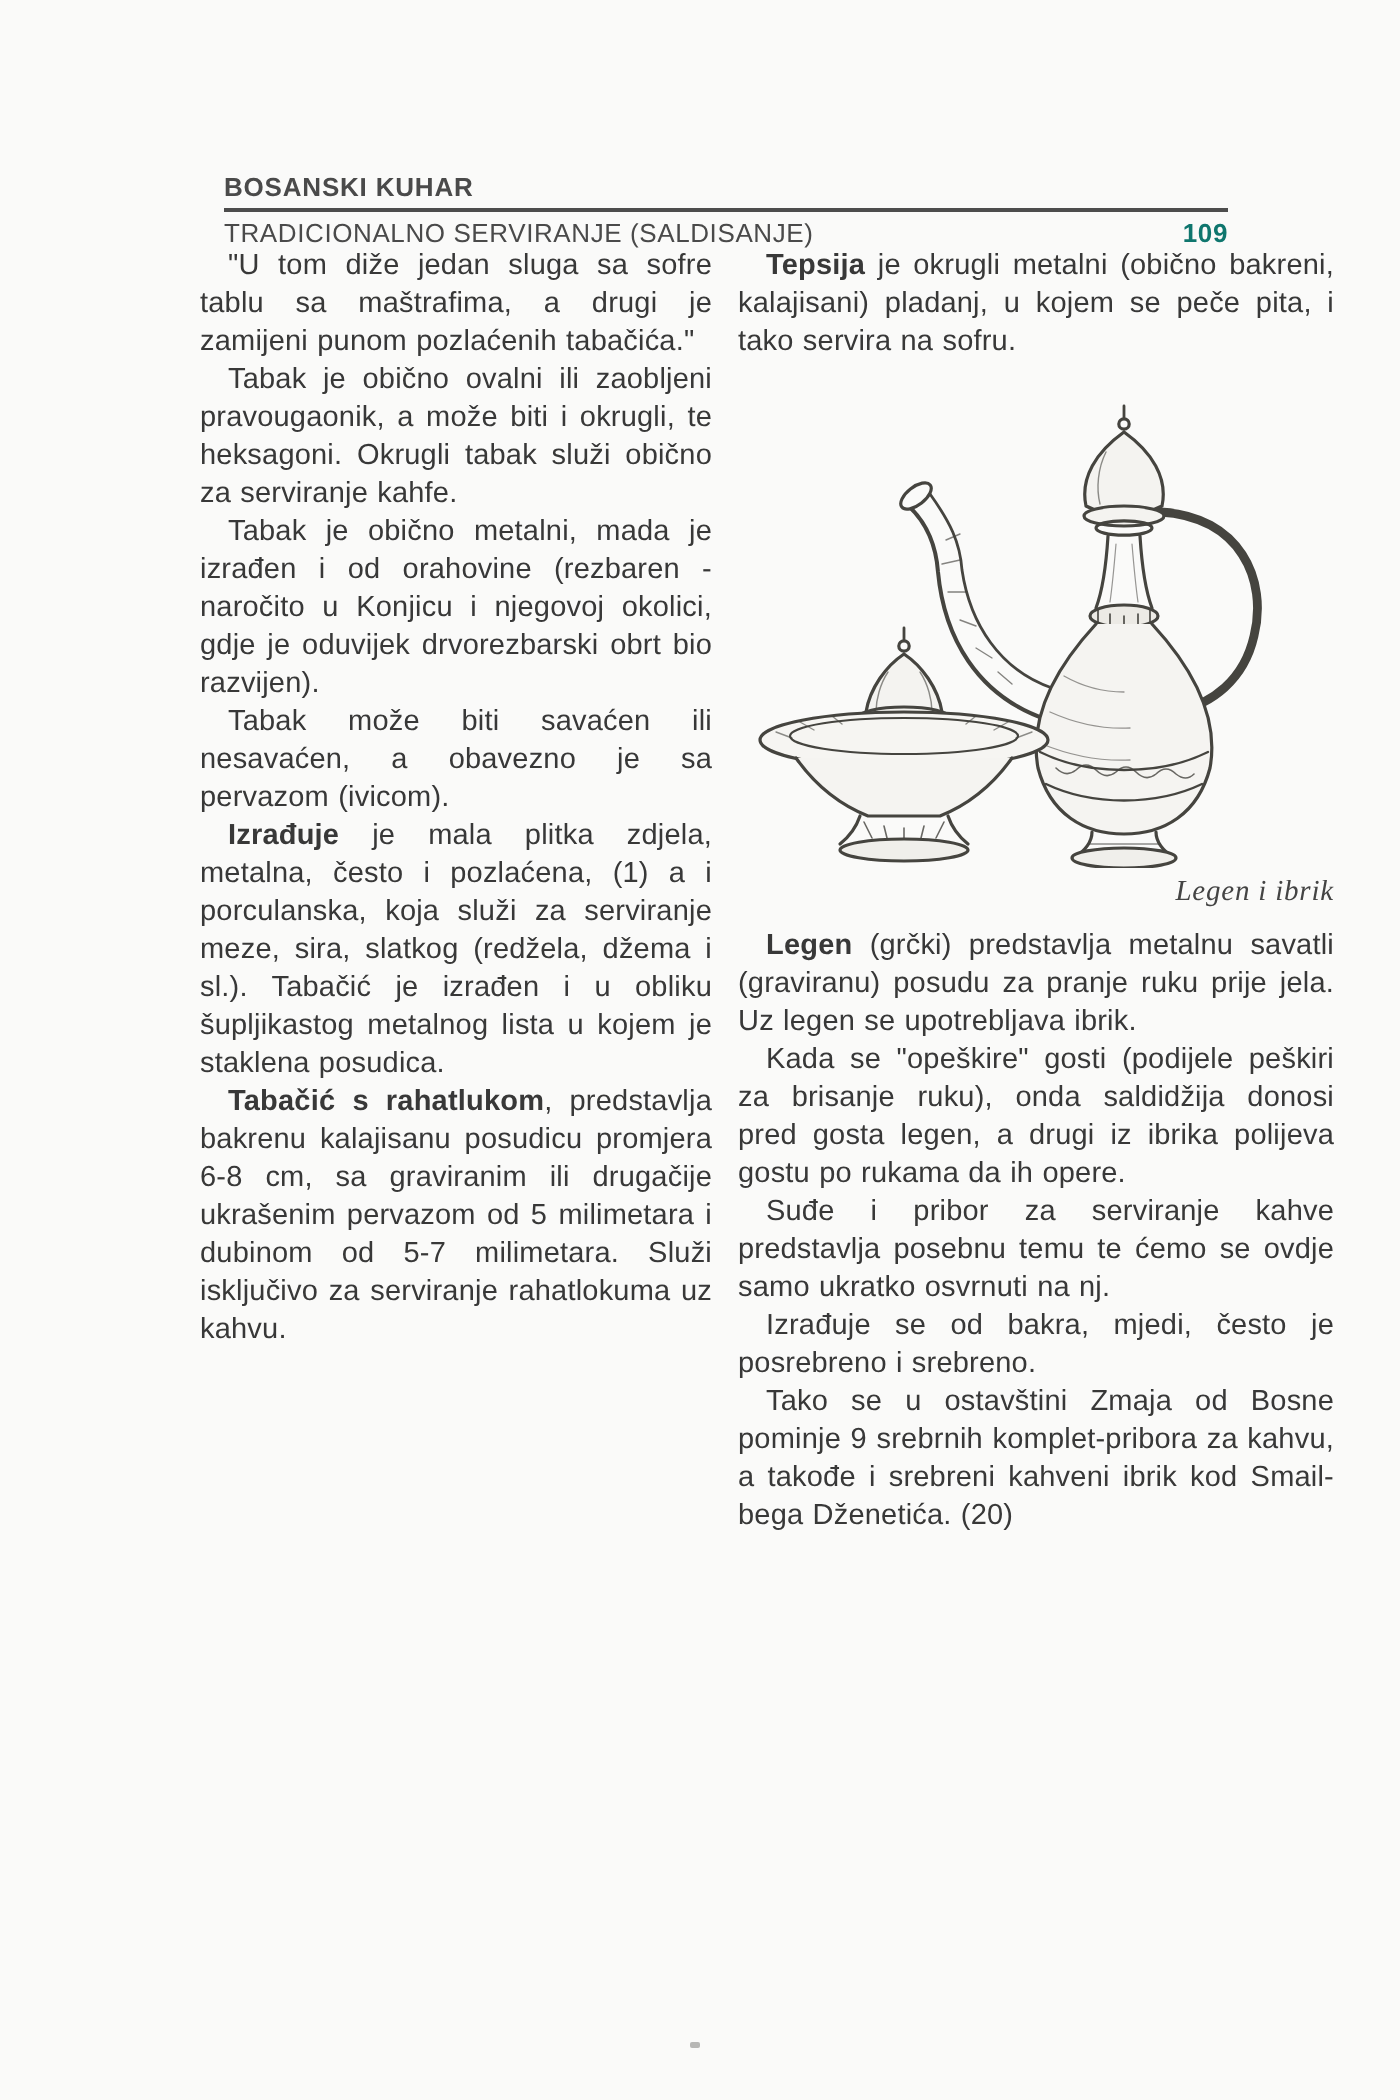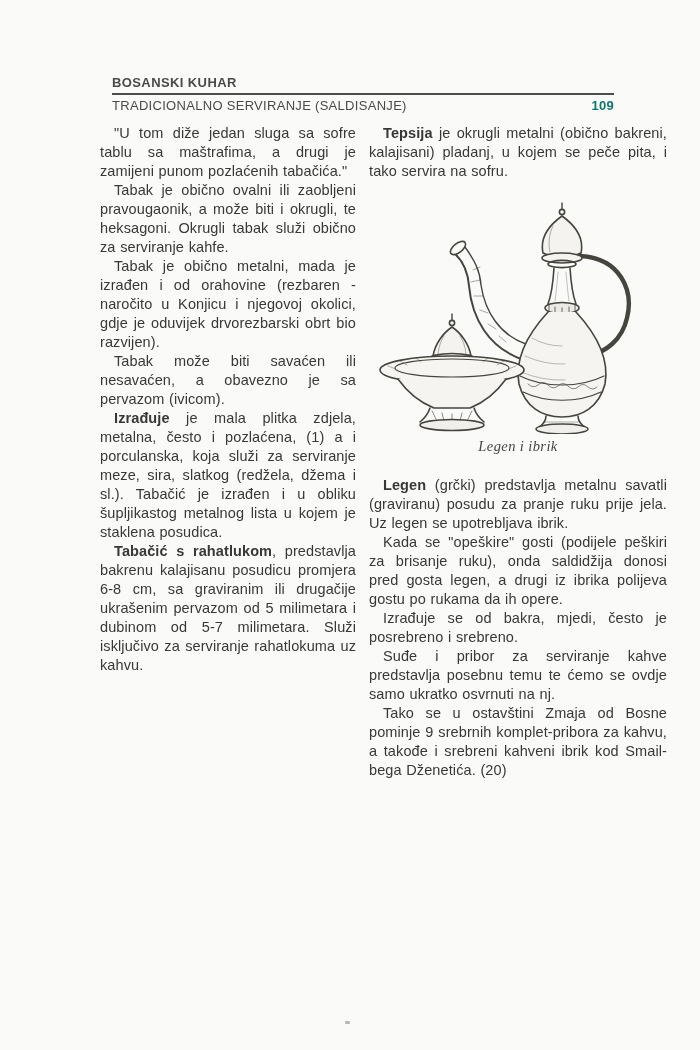--- a/index.html
+++ b/index.html
@@ -7,21 +7,21 @@
     width:700px;height:1050px;
     background:#fafaf9;
     font-family:"Liberation Sans", sans-serif;
     color:#383838;
     position:relative;
     overflow:hidden;
   }
   .page{position:absolute;inset:0;}
 
   
-  .hdr{position:absolute;left:112px;top:75px;width:502px;}
+  .hdr{position:absolute;left:112px;top:86px;width:502px;}
   .book-title{font-size:13px;font-weight:bold;letter-spacing:.4px;color:#4a4a4a;padding-bottom:3px;}
   .hdr-rule{border-top:2px solid #4d4d4d;height:0;}
   .chapter-row{display:flex;justify-content:space-between;align-items:flex-start;font-size:13px;color:#4a4a4a;padding-top:3px;letter-spacing:.3px;}
   .page-number{font-weight:bold;color:#0f766e;}
 
   
   .col{position:absolute;top:124px;}
   .col-left{left:100px;width:256px;}
   .col-right{left:369px;width:298px;}
   .para{
@@ -39,32 +39,33 @@
   
   .fig{margin:17px 0 0 0;text-align:center;}
   .fig svg{display:block;margin:0 auto;}
   .fig figcaption{
     font-family:"Liberation Serif", serif;
     font-style:italic;
     font-size:14.5px;
     color:#444;
     margin-top:4px;
     letter-spacing:.4px;
+    text-align:right;
   }
 
   .section-heading{
     font-size:17.5px;
     font-weight:normal;
     line-height:25px;
     letter-spacing:.2px;
     color:#3d3d3d;
     margin:23px 0 15px 0;
     max-width:225px;
   }
-  .mid-paras{margin-top:21px;}
+  .mid-paras{margin-top:9px;}
 
   
   .speck{position:absolute;left:345px;top:1021px;width:5px;height:3px;background:#9a9a98;border-radius:1px;opacity:.7;}
 </style>
 </head>
 <body>
 
 <div class="page">
 
   <header class="hdr">
@@ -153,20 +154,20 @@
       <figcaption>Legen i ibrik</figcaption>
     </figure>
 
     <div class="mid-paras">
         <p class="para"><span class="b">Legen</span><span class=""> (grčki) predstavlja metalnu savatli (graviranu) posudu za pranje ruku prije jela. Uz legen se upotrebljava ibrik.</span></p>
         <p class="para"><span class="">Kada se "opeškire" gosti (podijele peškiri za brisanje ruku), onda saldidžija donosi pred gosta legen, a drugi iz ibrika polijeva gostu po rukama da ih opere.</span></p>
       </div>
 
 
     <div>
+        <p class="para"><span class="">Suđe i pribor za serviranje kahve predstavlja posebnu temu te ćemo se ovdje samo ukratko osvrnuti na nj.</span></p>
         <p class="para"><span class="">Izrađuje se od bakra, mjedi, često je posrebreno i srebreno.</span></p>
-        <p class="para"><span class="">Suđe i pribor za serviranje kahve predstavlja posebnu temu te ćemo se ovdje samo ukratko osvrnuti na nj.</span></p>
         <p class="para"><span class="">Tako se u ostavštini Zmaja od Bosne pominje 9 srebrnih komplet-pribora za kahvu, a takođe i srebreni kahveni ibrik kod Smail-bega Dženetića. (20)</span></p>
       </div>
   </section>
 
   <div class="speck"></div>
 </div>
 
 </body></html>

